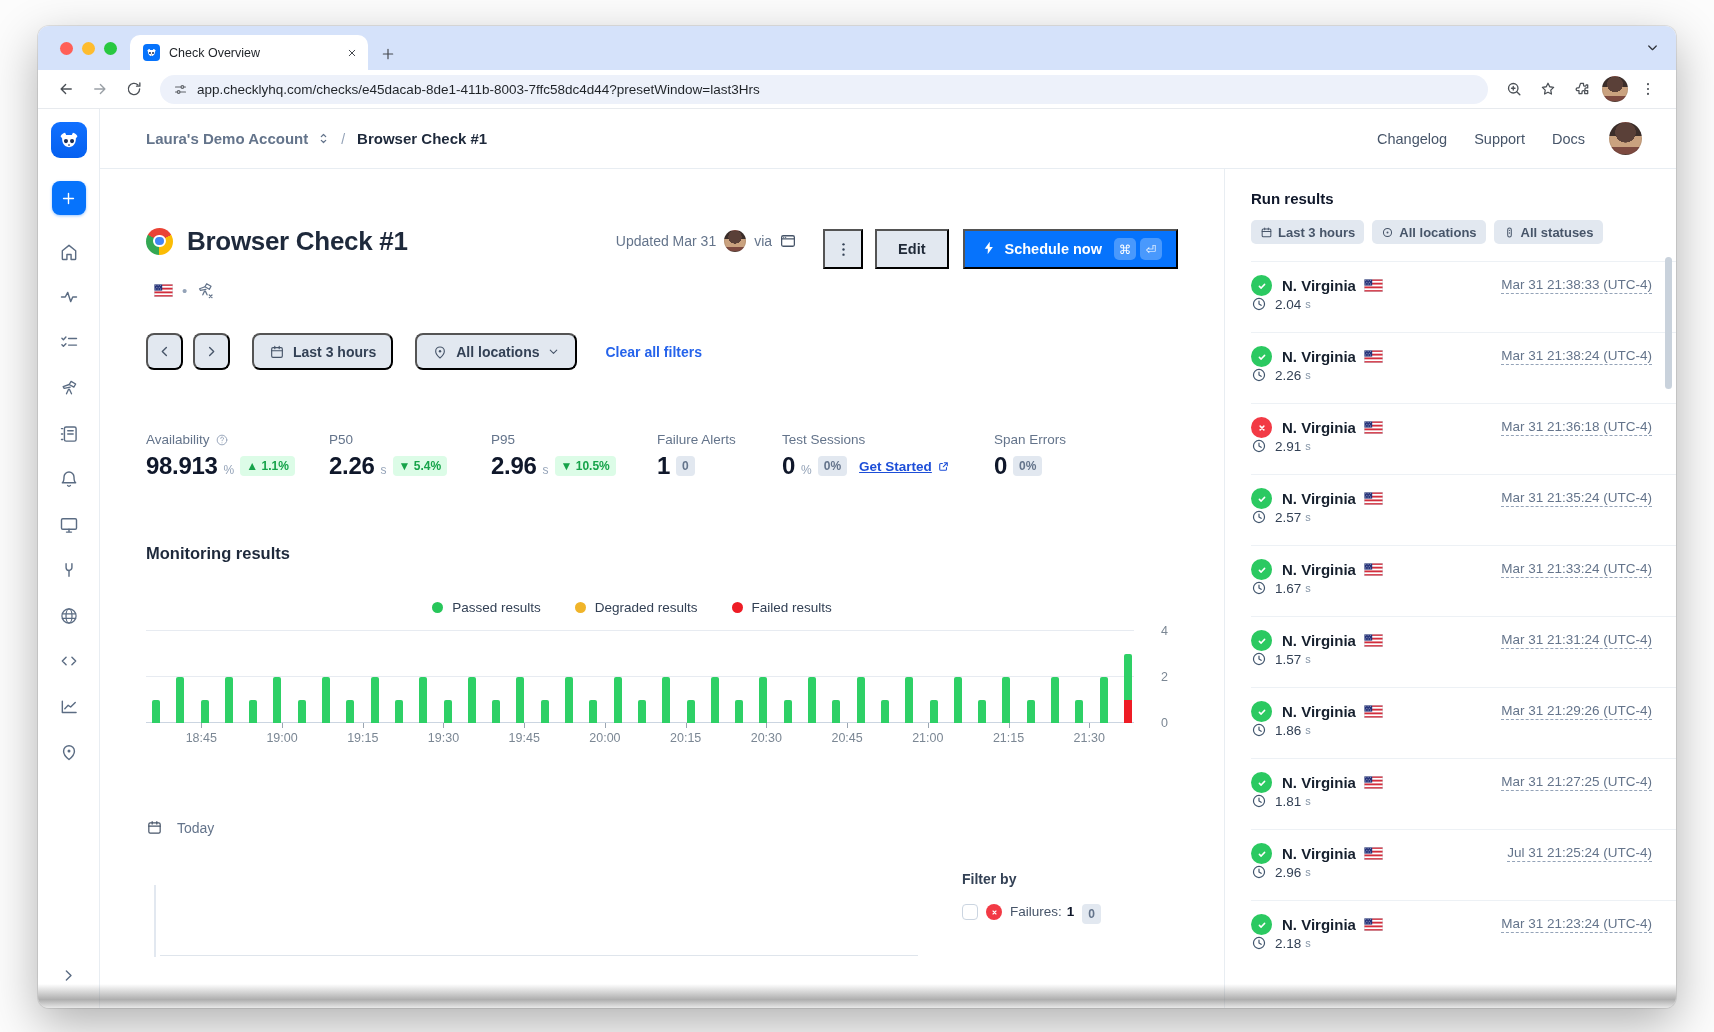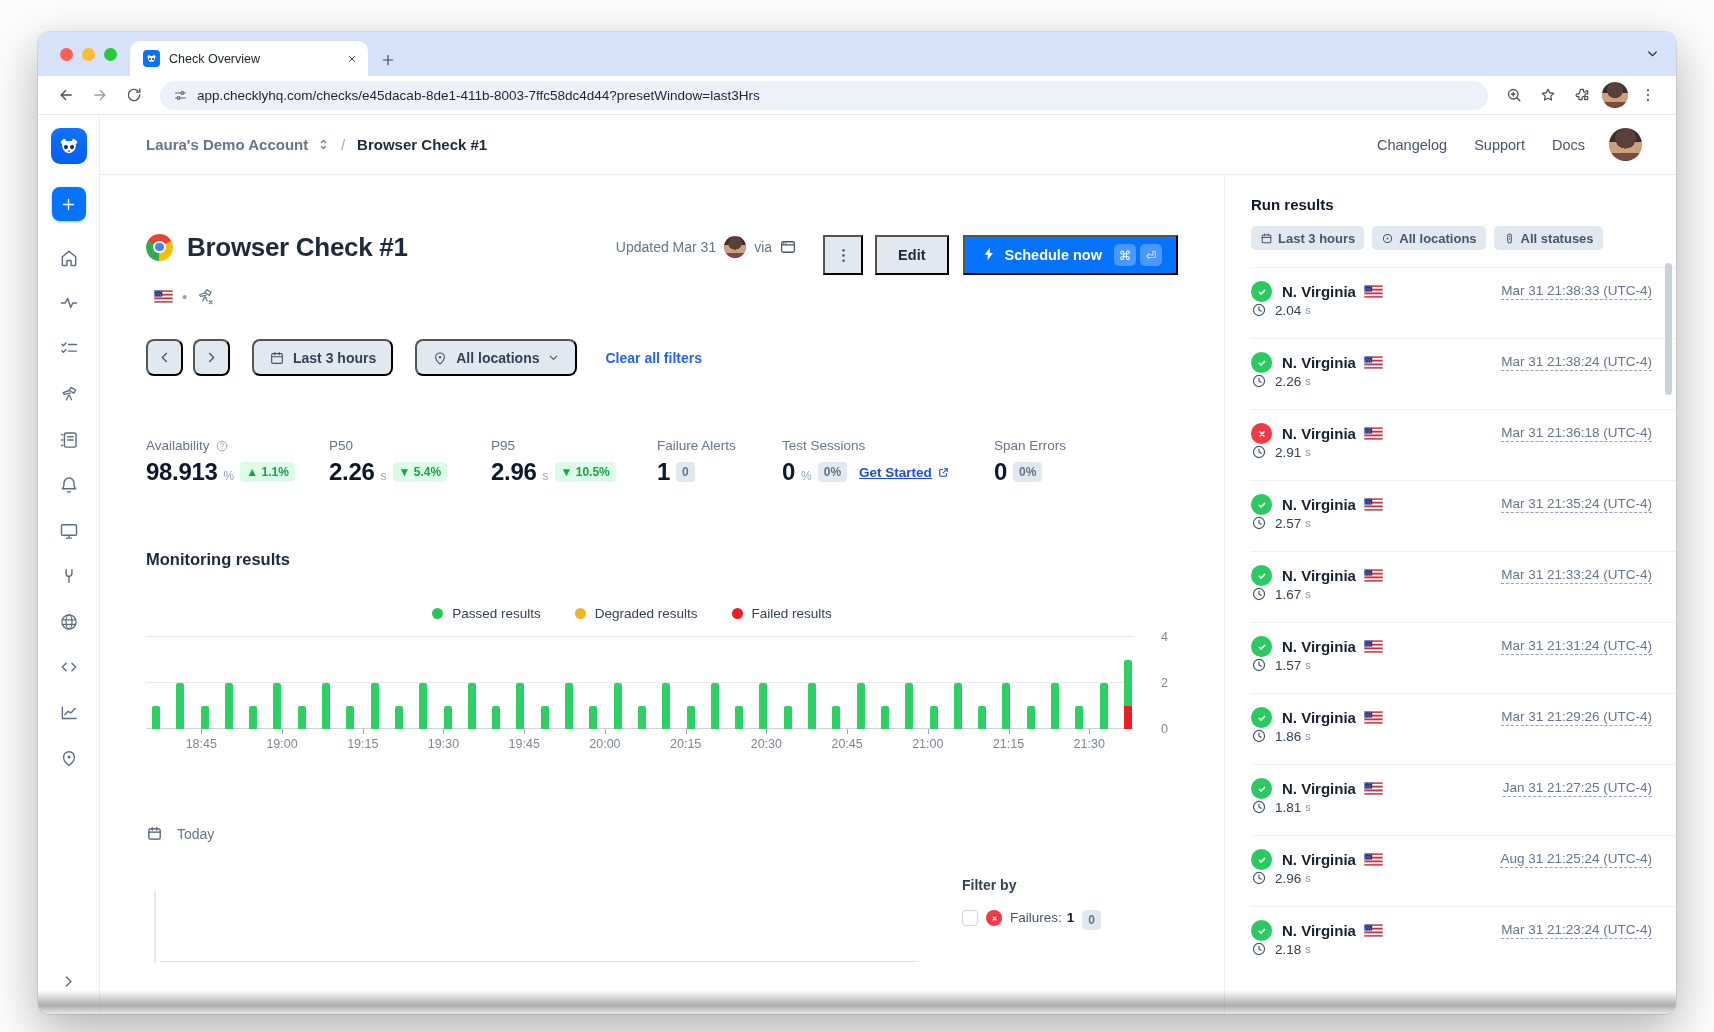--- a/index.html
+++ b/index.html
@@ -1,18 +1,18 @@
 <!DOCTYPE html>
 <html><head>
 <meta charset="utf-8">
 <style>
   * { box-sizing: border-box; margin: 0; padding: 0; }
   html,body { width:1714px; height:1032px; overflow:hidden; background:#fcfcfc;
     font-family:"Liberation Sans", sans-serif; }
-  .window { position:absolute; left:38px; top:32px; width:1638px; height:982px;
+  .window { position:absolute; left:38px; top:26px; width:1638px; height:982px;
     border-radius:11px; overflow:hidden; background:#fff; display:flex; flex-direction:column;
     box-shadow:0 16px 48px rgba(0,0,0,.30), 0 0 0 1px rgba(0,0,0,.09); }
   .window::after { content:""; position:absolute; left:0; right:0; bottom:0; height:24px;
     background:linear-gradient(to bottom, rgba(150,150,150,0) 0%, rgba(125,125,125,.62) 65%, rgba(205,205,205,.45) 100%);
     pointer-events:none; z-index:50; }
 
   
   .titlebar { height:44px; background:#d5e2fa; flex:0 0 auto; display:flex; align-items:flex-end; position:relative; }
   .traffic { position:absolute; left:22px; top:16px; display:flex; gap:9px; }
   .light { width:13px; height:13px; border-radius:50%; }
@@ -1131,21 +1131,21 @@
                         <circle cx="6.4" cy="1.6" r=".45"></circle>
                         <circle cx="2.9" cy="3.3" r=".45"></circle>
                         <circle cx="5.2" cy="3.3" r=".45"></circle>
                         <circle cx="1.8" cy="5" r=".45"></circle>
                         <circle cx="4.1" cy="5" r=".45"></circle>
                         <circle cx="6.4" cy="5" r=".45"></circle>
                       </g>
                       <rect x=".25" y=".25" width="18.5" height="12.5" fill="none" stroke="#cfd5db" stroke-width=".5"></rect>
                     </svg>
                   </span>
-                  <a class="run-time">Jan 31 21:27:25 (UTC-4)</a>
+                  <a class="run-time">Mar 31 21:27:25 (UTC-4)</a>
                 </div>
                 <div class="run-row2">
                   <span style="display:flex">
                     <svg viewBox="0 0 24 24" fill="none" stroke="currentColor" stroke-width="1.8" stroke-linecap="round" stroke-linejoin="round">
                       <circle cx="12" cy="12" r="8.3"></circle>
                       <path d="M12 7.7V12l3.2 2"></path>
                     </svg>
                   </span>
                   <span class="run-dur">1.81</span>
                   <span class="run-dur-unit">s</span>
@@ -1175,21 +1175,21 @@
                         <circle cx="6.4" cy="1.6" r=".45"></circle>
                         <circle cx="2.9" cy="3.3" r=".45"></circle>
                         <circle cx="5.2" cy="3.3" r=".45"></circle>
                         <circle cx="1.8" cy="5" r=".45"></circle>
                         <circle cx="4.1" cy="5" r=".45"></circle>
                         <circle cx="6.4" cy="5" r=".45"></circle>
                       </g>
                       <rect x=".25" y=".25" width="18.5" height="12.5" fill="none" stroke="#cfd5db" stroke-width=".5"></rect>
                     </svg>
                   </span>
-                  <a class="run-time">Aug 31 21:25:24 (UTC-4)</a>
+                  <a class="run-time">Jul 31 21:25:24 (UTC-4)</a>
                 </div>
                 <div class="run-row2">
                   <span style="display:flex">
                     <svg viewBox="0 0 24 24" fill="none" stroke="currentColor" stroke-width="1.8" stroke-linecap="round" stroke-linejoin="round">
                       <circle cx="12" cy="12" r="8.3"></circle>
                       <path d="M12 7.7V12l3.2 2"></path>
                     </svg>
                   </span>
                   <span class="run-dur">2.96</span>
                   <span class="run-dur-unit">s</span>

